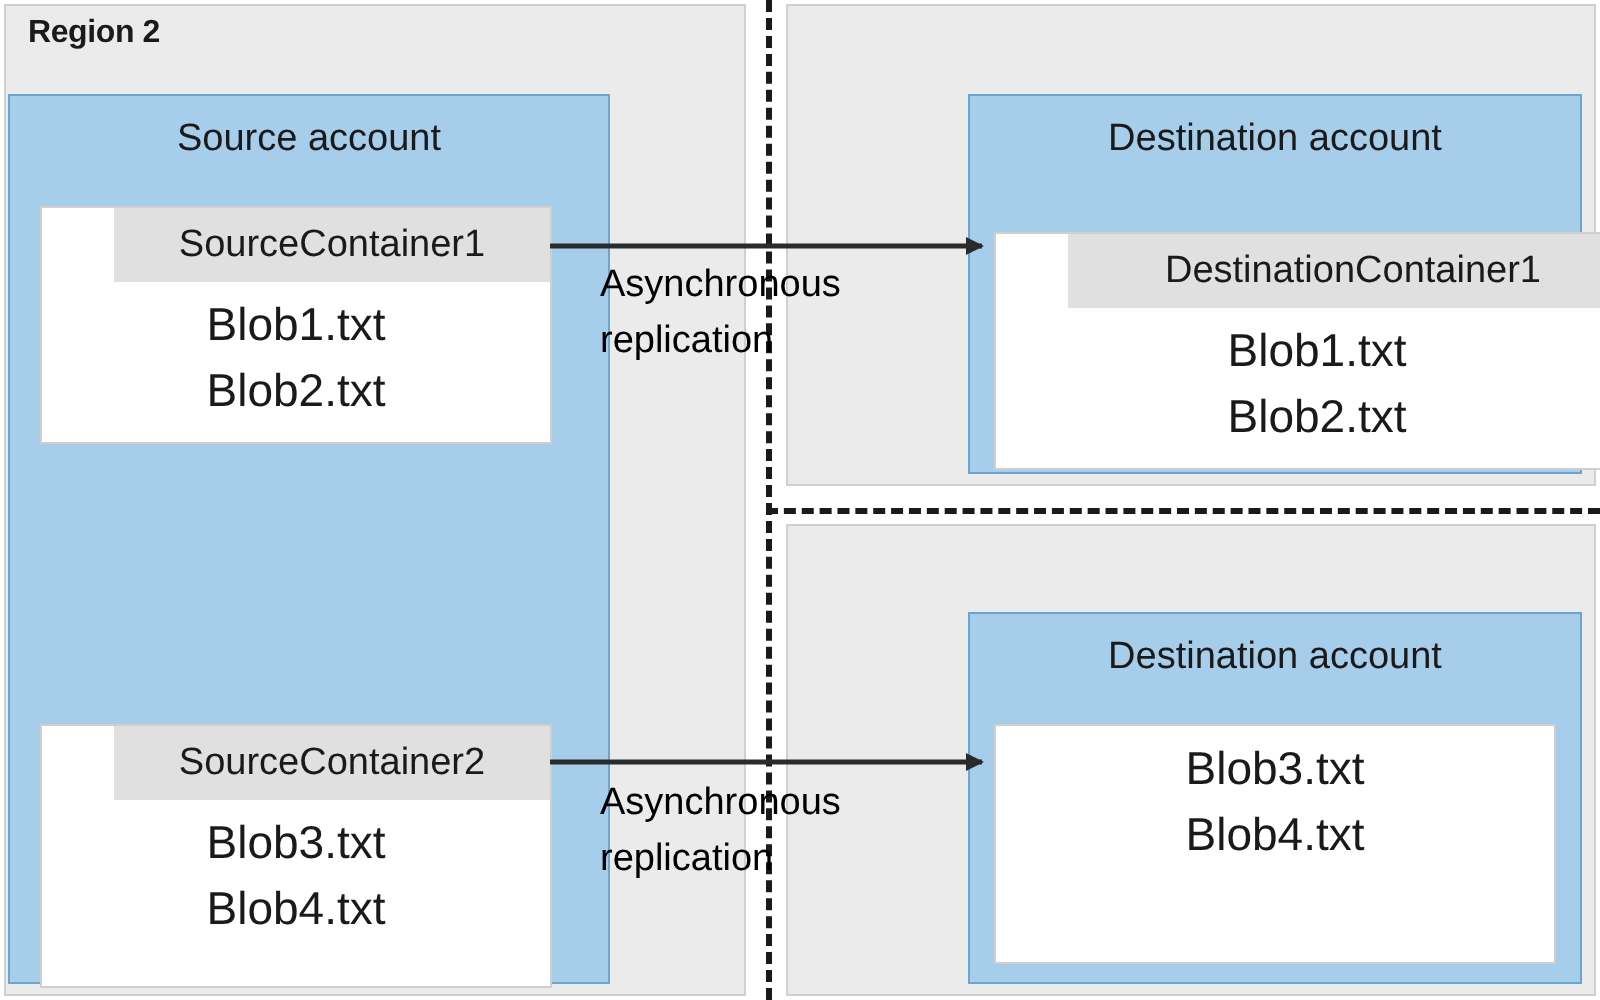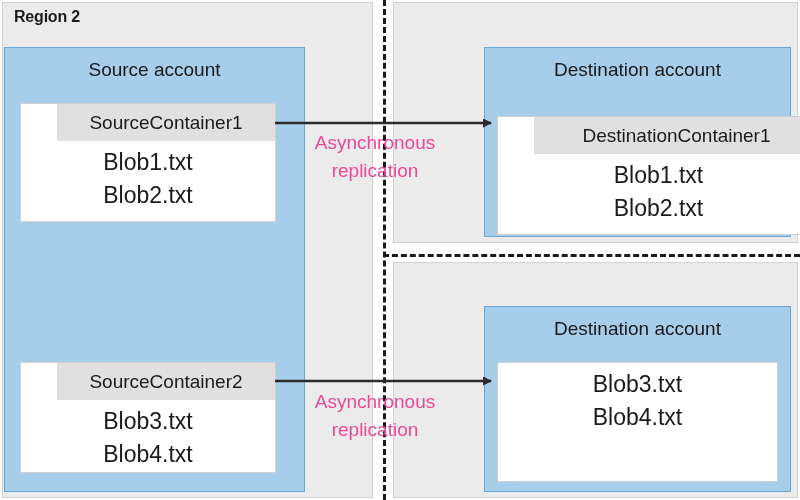--- a/index.html
+++ b/index.html
@@ -85,21 +85,21 @@
   }
 
   
   .container-box {
     position: absolute;
     background: #ffffff;
     border: 1px solid #cfcfcf;
     box-sizing: border-box;
   }
   #container-src1  { left: 20px;  top: 103px; width: 256px; height: 119px; }
-  #container-src2  { left: 20px;  top: 362px; width: 256px; height: 111px; }
+  #container-src2  { left: 20px;  top: 362px; width: 256px; height: 132px; }
   #container-dst1  { left: 497px; top: 116px; width: 323px; height: 119px; }
   #container-dst2  { left: 497px; top: 362px; width: 281px; height: 120px; }
 
   .container-header {
     height: 37px;
     background: #e0e0e0;
     display: flex;
     align-items: center;
     justify-content: center;
     font-size: 19px;
@@ -122,23 +122,23 @@
   .arrow-svg {
     position: absolute;
     overflow: visible;
   }
   #arrow1 { left: 275px; top: 113px; width: 225px; height: 22px; }
   #arrow2 { left: 275px; top: 371px; width: 225px; height: 22px; }
 
   .arrow-label {
     position: absolute;
     width: 150px;
-    text-align: center;
+    text-align: left;
     font-size: 19px;
-    color: #ec4899;
+    color: #000000;
     line-height: 28px;
   }
   #arrow1-label { left: 300px; top: 129px; }
   #arrow2-label { left: 300px; top: 388px; }
 </style>
 </head>
 <body>
 
 <div id="diagram">
 

